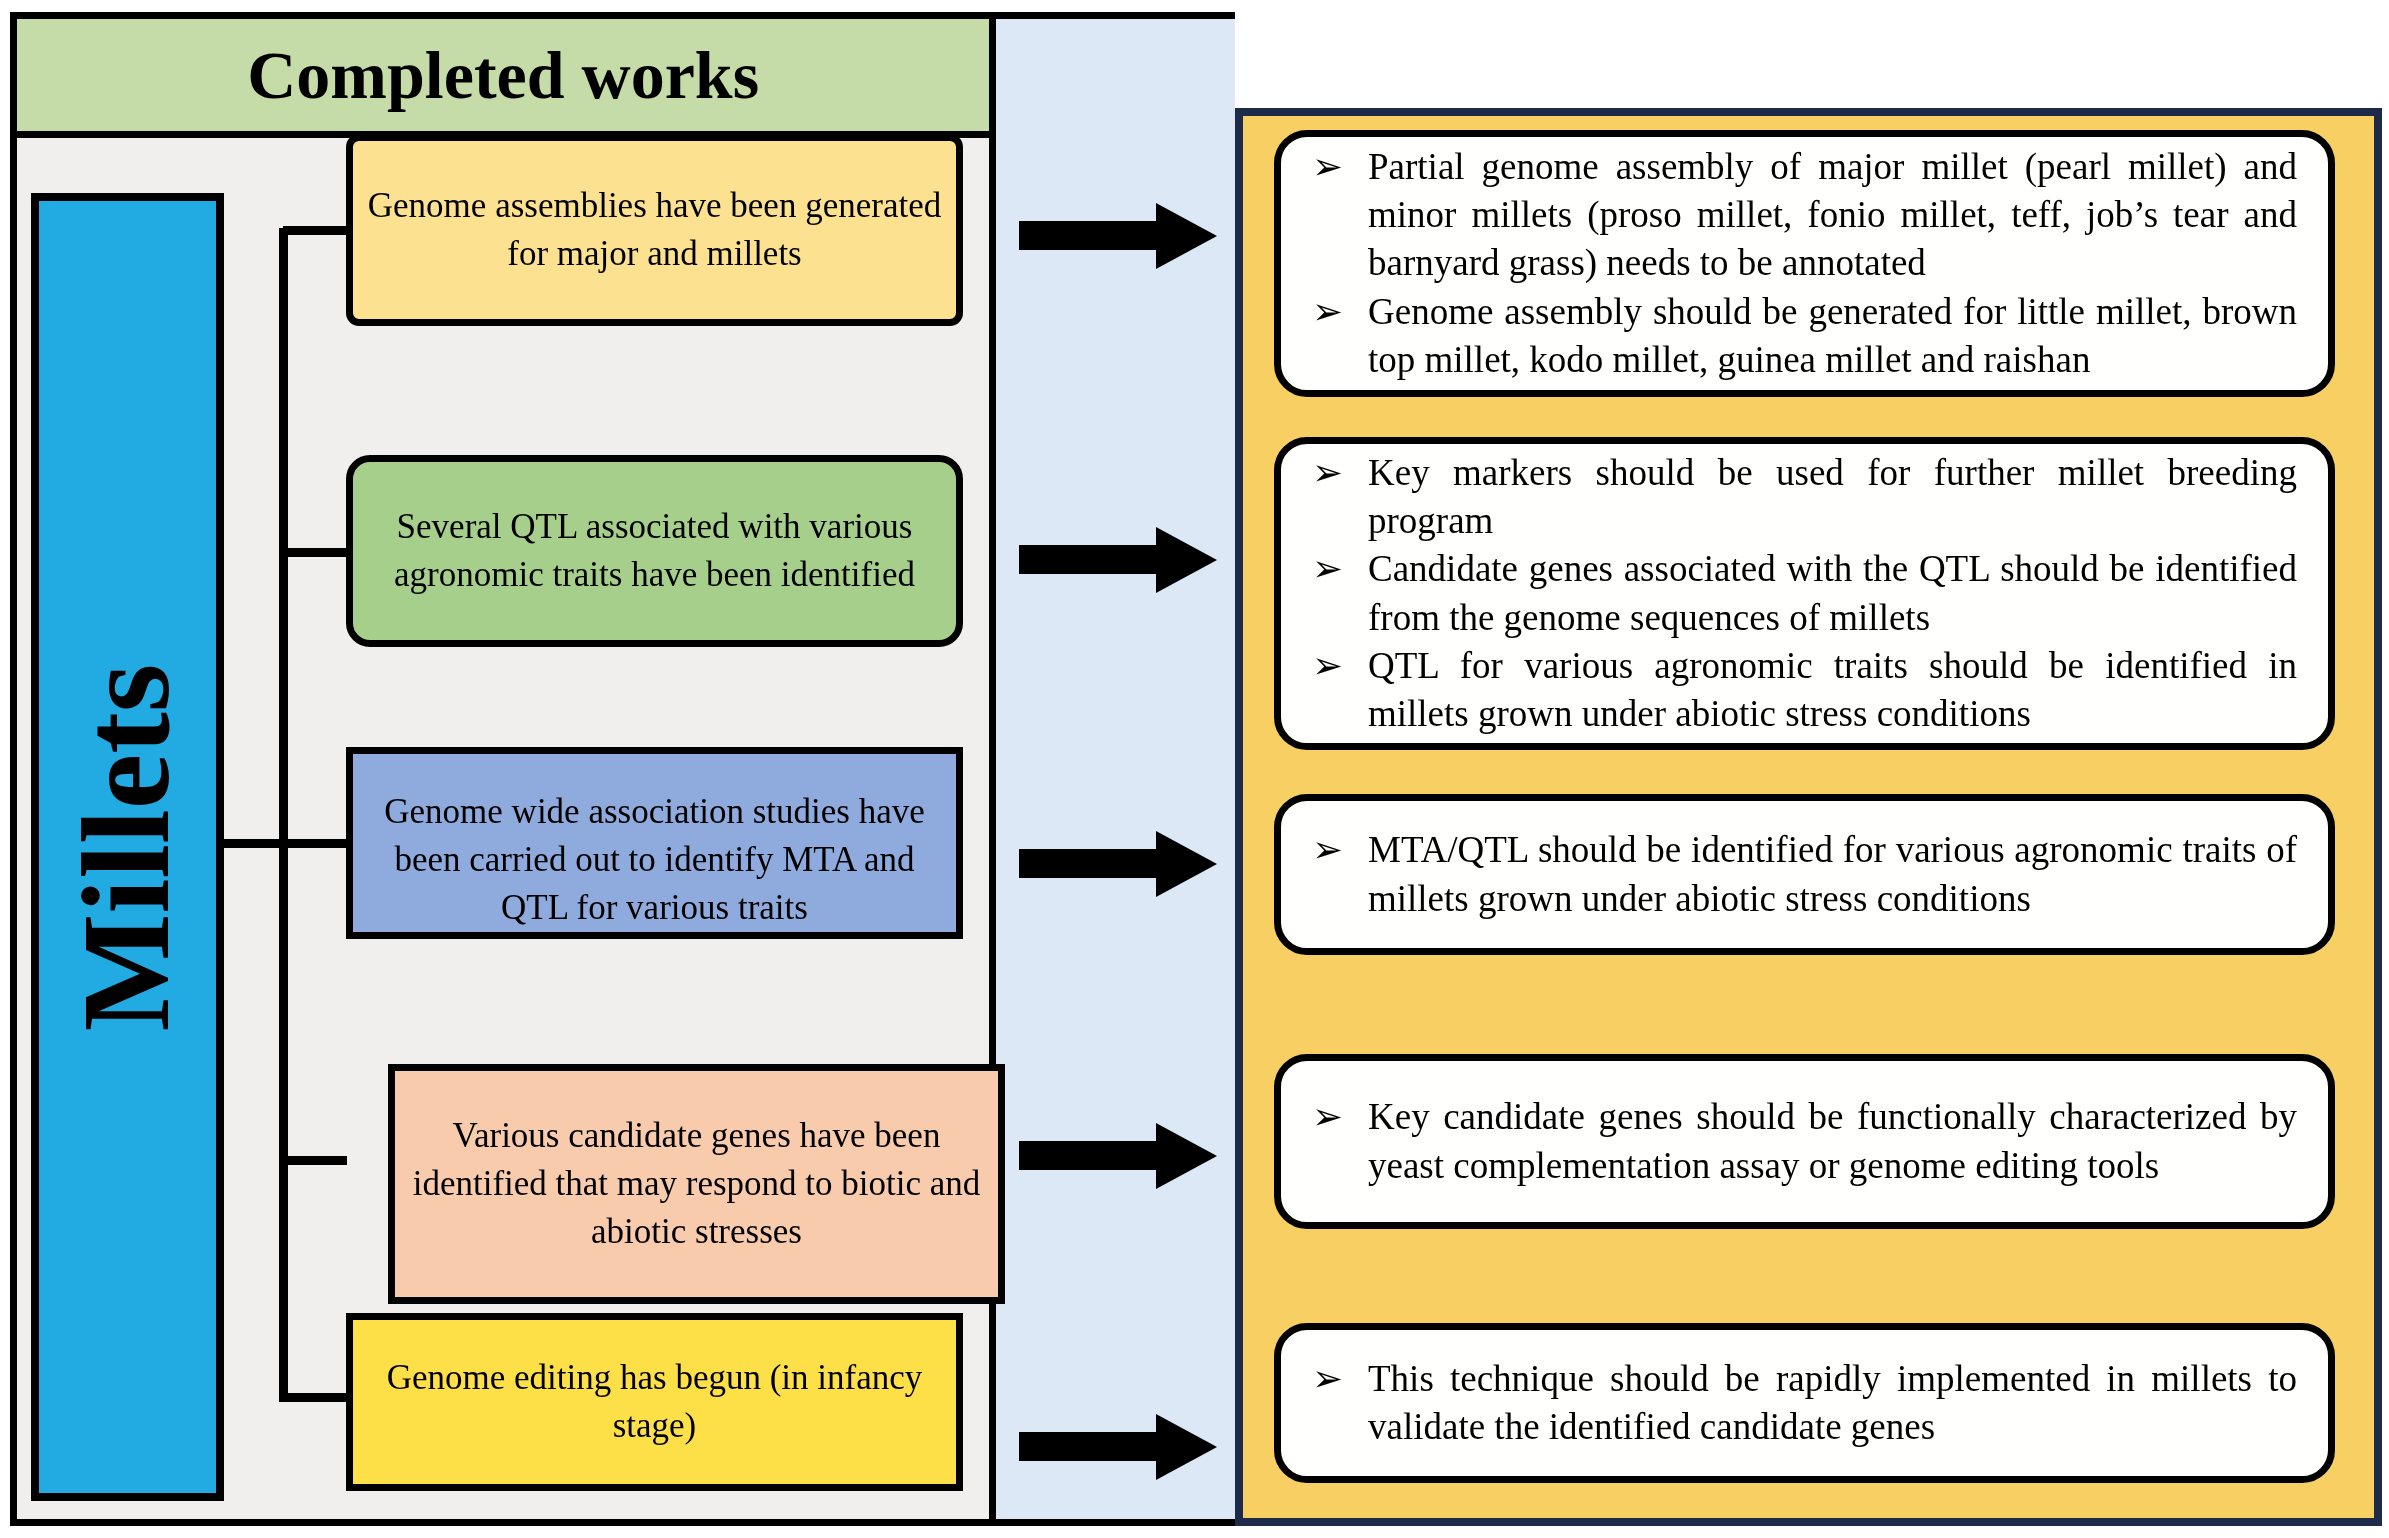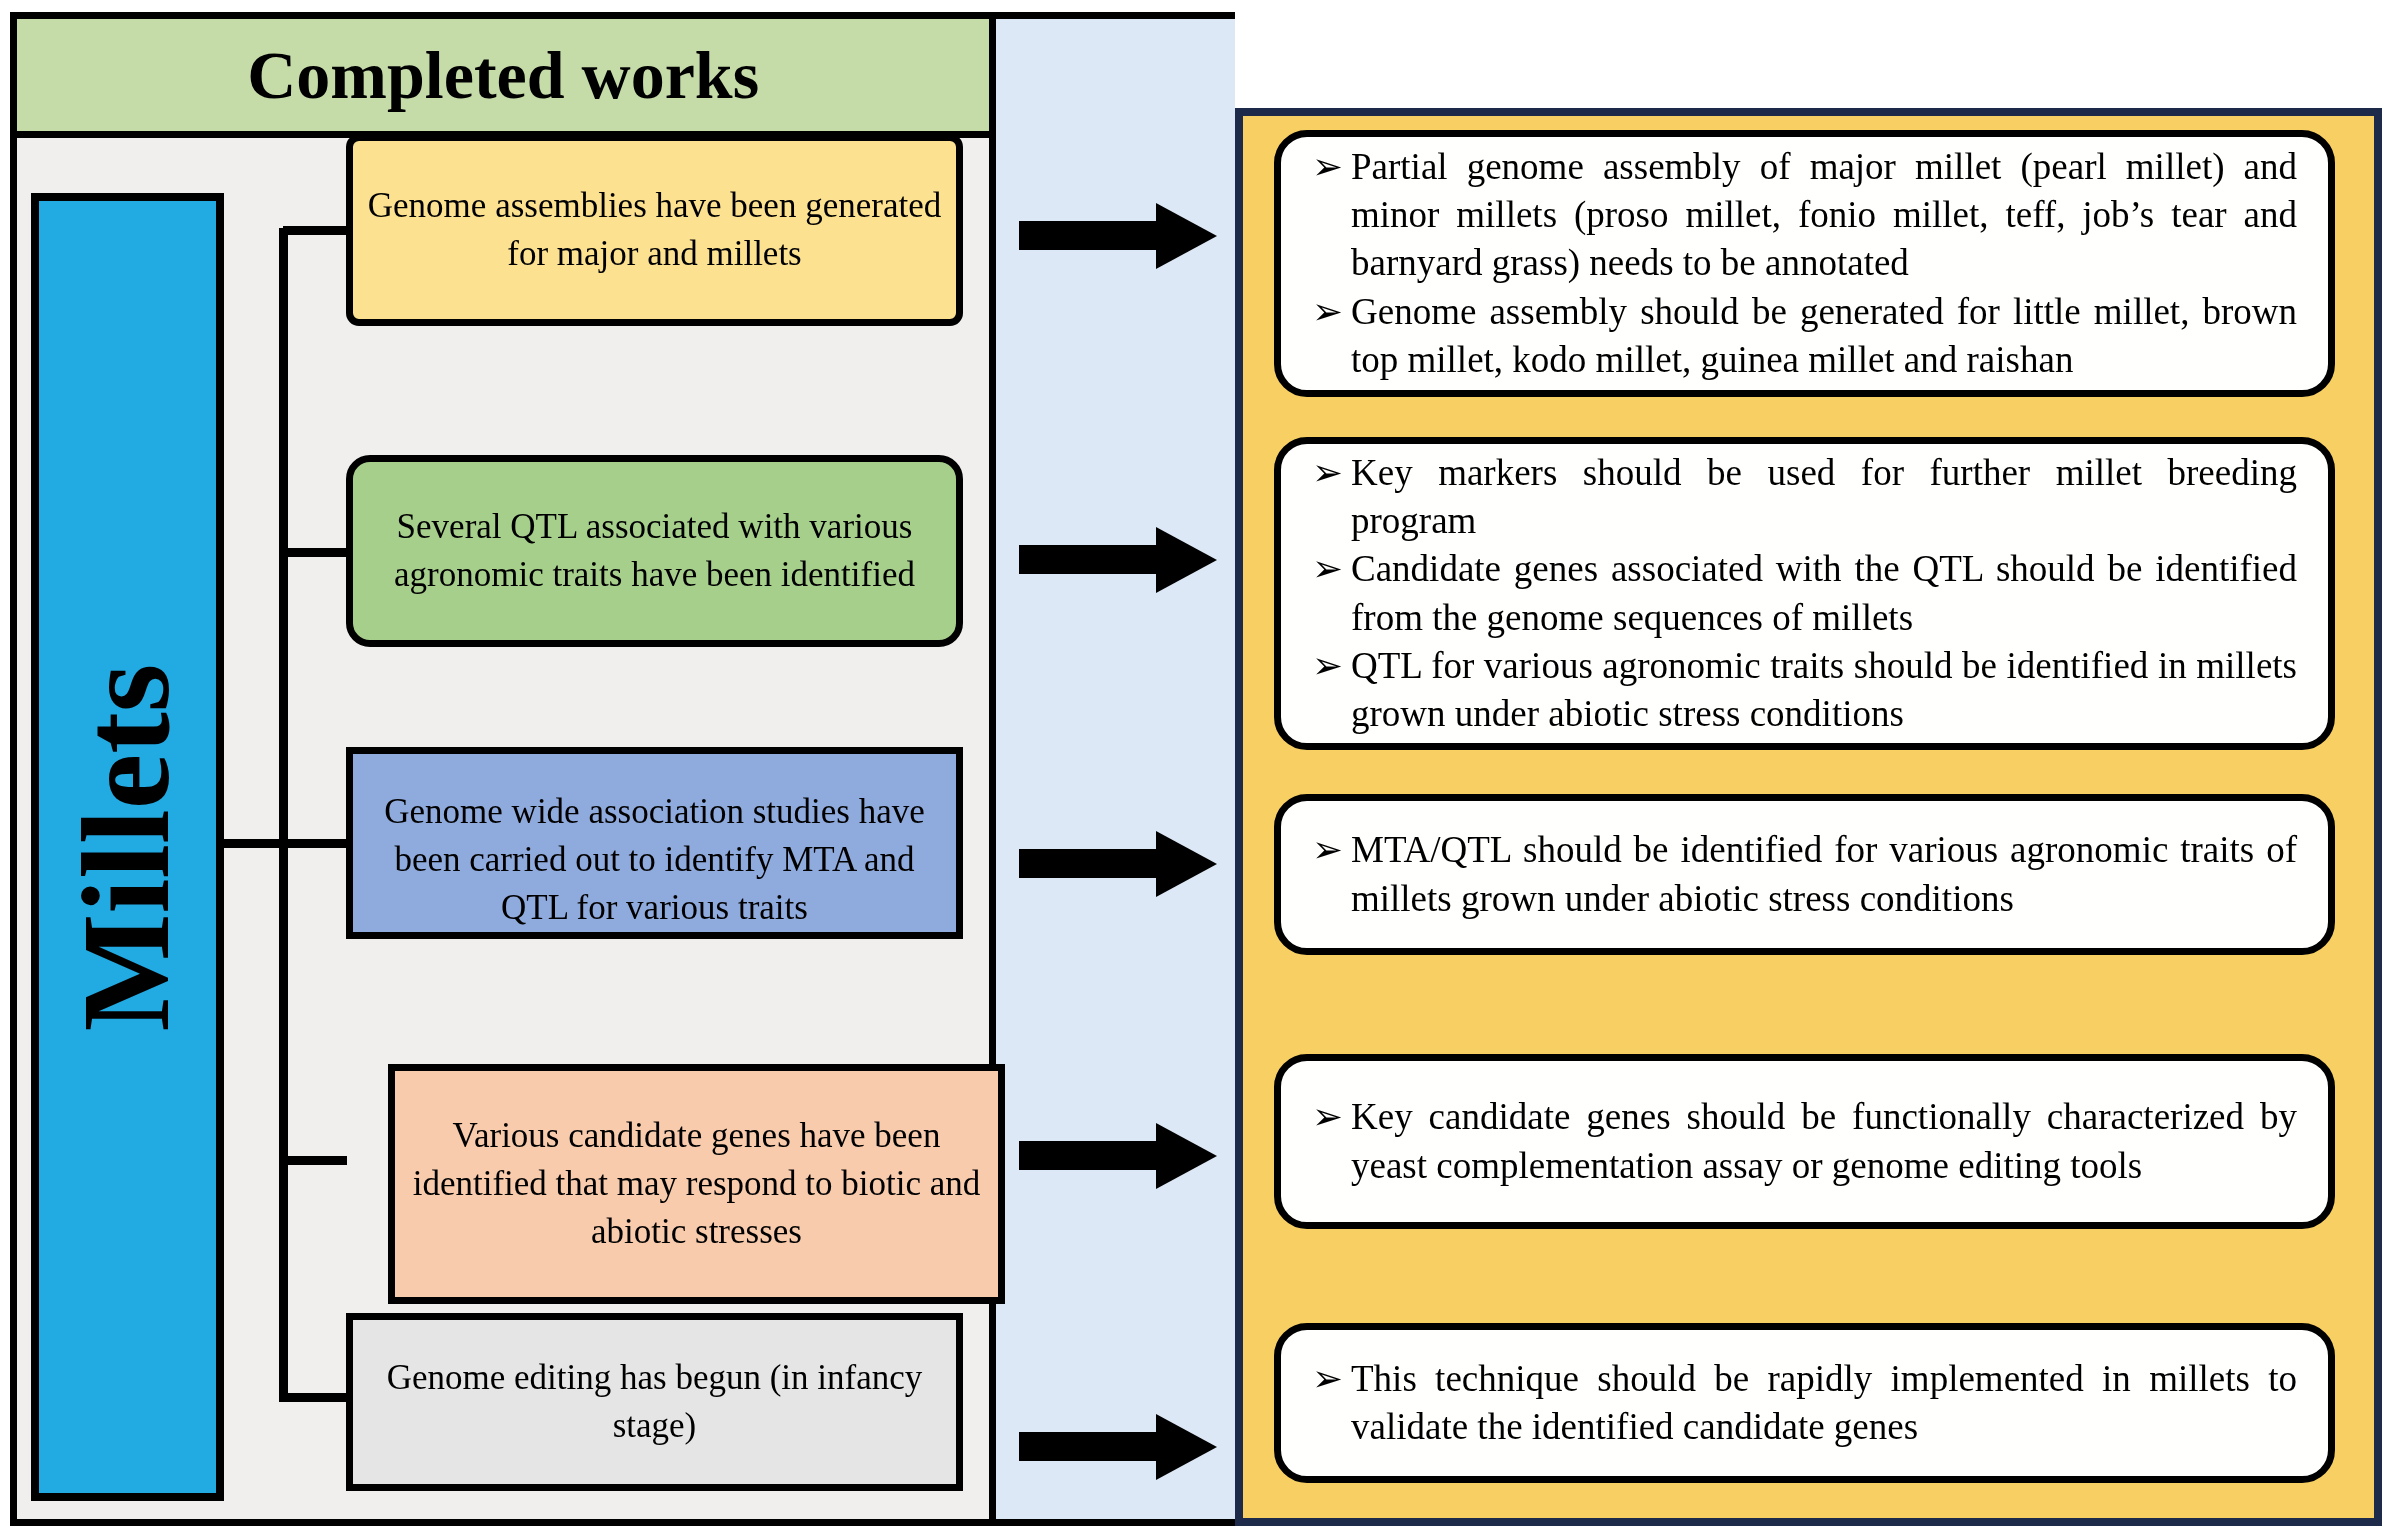--- a/index.html
+++ b/index.html
@@ -74,21 +74,21 @@
     padding: 9.5px 31px; font-size: 37px; line-height: 1.3; color: #000; z-index: 2;
   }
   .rb1 { top: 130px;  height: 267px; }
   .rb2 { top: 437px;  height: 313px; }
   .rb3 { top: 794px; height: 161px; }
   .rb4 { top: 1054px; height: 175px; }
   .rb5 { top: 1323px; height: 160px; }
 
   .bullet { display: flex; margin: 0; }
   .bmark { flex: 0 0 39px; text-align: left; }
-  .btext { flex: 1 1 auto; text-align: justify; }
+  .btext { flex: 1 1 auto; text-align: justify; margin-left: 17px; }
 </style>
 </head>
 <body>
 
 <div class="stage">
 
   <div class="left-panel" style="background-color: rgb(240, 239, 238);"></div>
   <div class="mid-panel" style="background-color: rgb(220, 232, 245);"></div>
   <div class="right-panel" style="background-color: rgb(248, 207, 99);"></div>
 
@@ -112,21 +112,21 @@
   </div>
   <div class="cbox lb2" style="background-color: rgb(166, 207, 140); border-radius: 24px;">
     <span>Several QTL associated with various agronomic traits have been identified</span>
   </div>
   <div class="cbox lb3" style="background-color: rgb(143, 170, 220);">
     <span>Genome wide association studies have been carried out to identify MTA and QTL for various traits</span>
   </div>
   <div class="cbox lb4" style="background-color: rgb(248, 203, 172);">
     <span>Various candidate genes have been identified that may respond to biotic and abiotic stresses</span>
   </div>
-  <div class="cbox lb5" style="background-color: #e5e5e5;">
+  <div class="cbox lb5" style="background-color: #fde047;">
     <span>Genome editing has begun (in infancy stage)</span>
   </div>
 
   <div class="arrow a1">
       <div class="shaft"></div>
       <div class="head"></div>
     </div>
   <div class="arrow a2">
       <div class="shaft"></div>
       <div class="head"></div>

